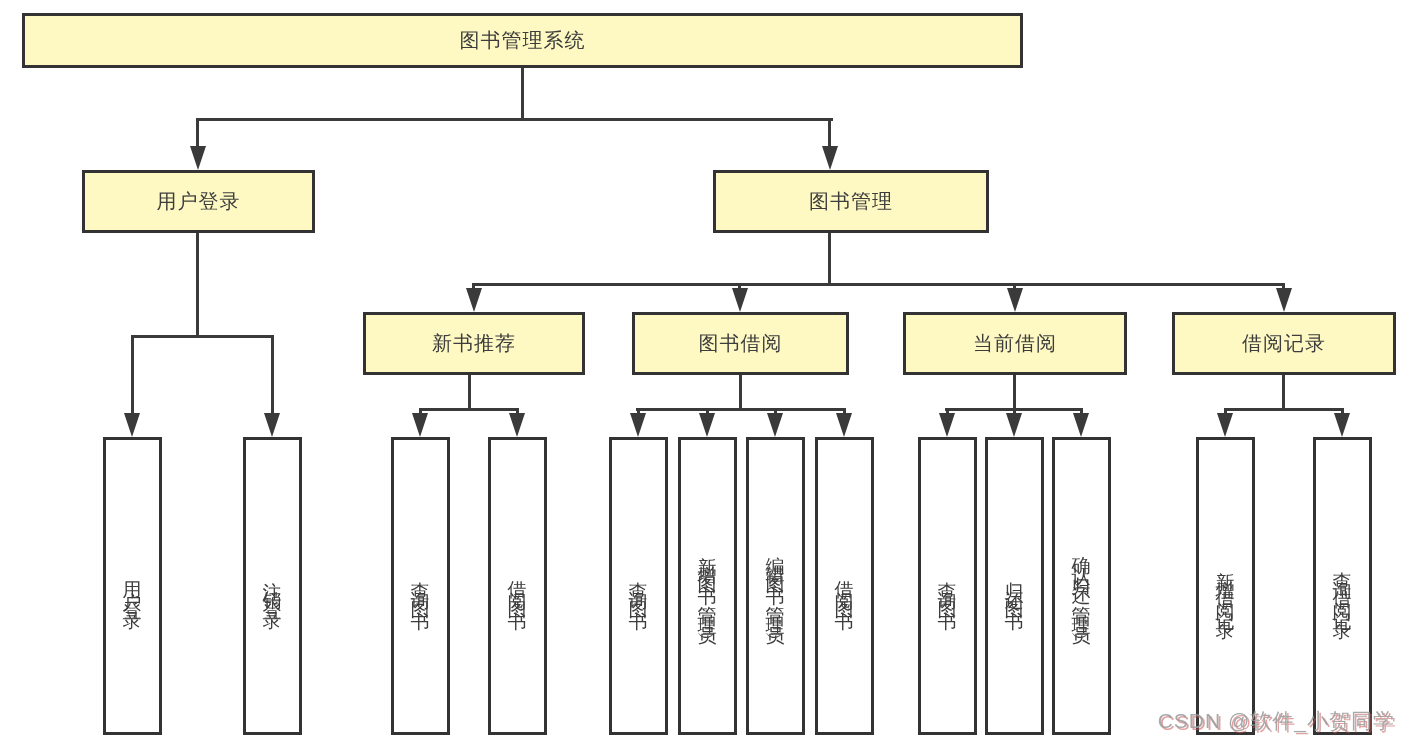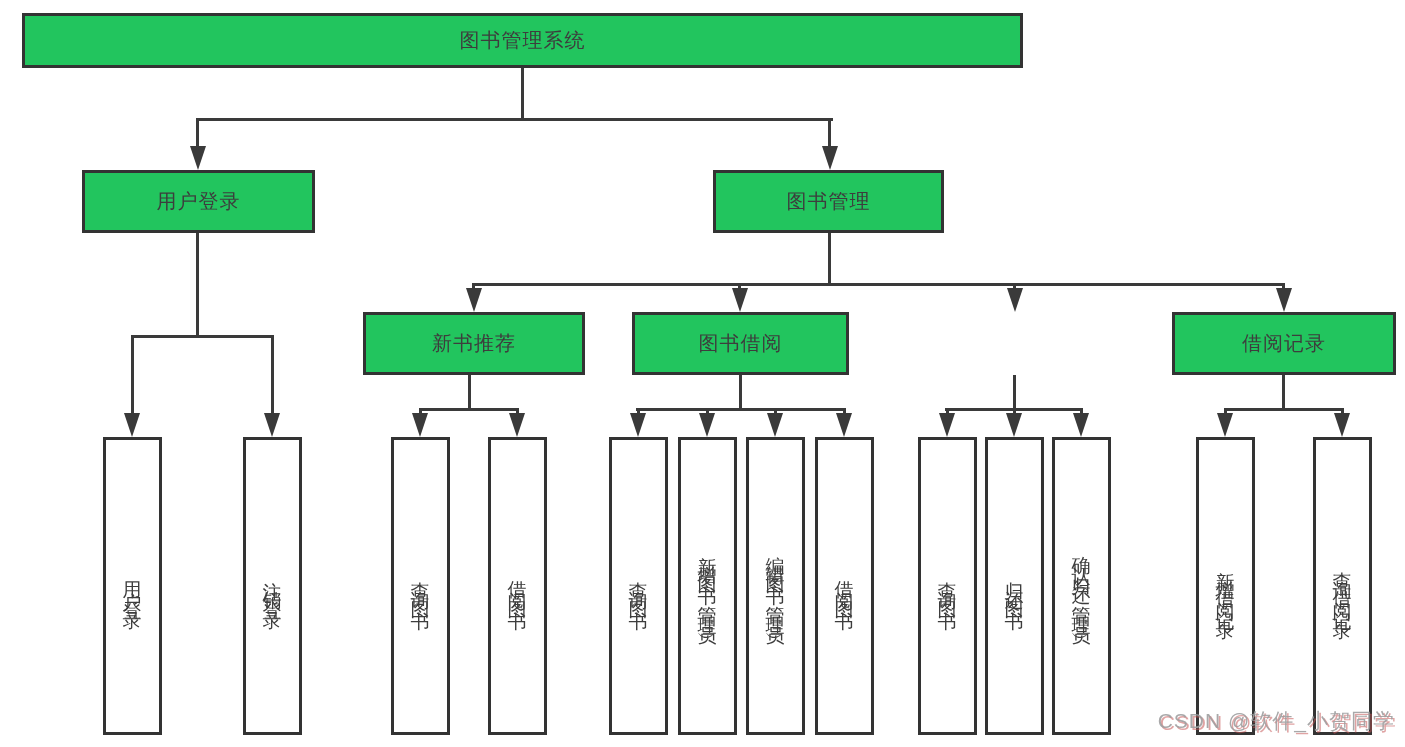--- a/index.html
+++ b/index.html
@@ -1,21 +1,21 @@
 <!DOCTYPE html>
 <html><head>
 <meta charset="utf-8">
 <style>
   html,body{margin:0;padding:0;background:#ffffff;}
   #canvas{
     position:relative;width:1405px;height:747px;background:#ffffff;overflow:hidden;
     font-family:"Liberation Sans", sans-serif;color:#3d3d3d;
   }
   .node{
-    position:absolute;box-sizing:border-box;border:3px solid #333333;background:#22c55e;
+    position:absolute;box-sizing:border-box;border:3px solid #333333;background:#fef9c3;
     display:flex;align-items:center;justify-content:center;
     font-size:20px;letter-spacing:1px;color:#3d3d3d;
   }
   .leaf{
     position:absolute;box-sizing:border-box;border:3px solid #333333;background:#ffffff;
     top:437px;height:298px;width:59px;
     display:flex;align-items:center;justify-content:center;
   }
   .vtext{
     writing-mode:vertical-rl;text-orientation:mixed;
@@ -48,21 +48,21 @@
   <div class="ln" style="left:521px;top:68px;width:3px;height:50px;"></div>
   <div class="ln" style="left:196px;top:118px;width:637px;height:3px;"></div>
   <div class="ln" style="left:196px;top:118px;width:3px;height:30px;"></div>
   <div class="arrow" style="left:190px;top:146px;"></div>
   <div class="ln" style="left:828px;top:118px;width:3px;height:30px;"></div>
   <div class="arrow" style="left:822px;top:146px;"></div>
 
   <div class="node" style="left:82px;top:170px;width:233px;height:63px;">
     <span>用户登录</span>
   </div>
-  <div class="node" style="left:713px;top:170px;width:231px;height:63px;">
+  <div class="node" style="left:713px;top:170px;width:276px;height:63px;">
     <span>图书管理</span>
   </div>
 
   <div class="ln" style="left:196px;top:233px;width:3px;height:102px;"></div>
   <div class="ln" style="left:131px;top:335px;width:142px;height:3px;"></div>
   <div class="ln" style="left:131px;top:335px;width:3px;height:80px;"></div>
   <div class="arrow" style="left:124px;top:413px;"></div>
   <div class="ln" style="left:271px;top:335px;width:3px;height:80px;"></div>
   <div class="arrow" style="left:264px;top:413px;"></div>
 
@@ -75,20 +75,23 @@
   <div class="ln" style="left:1013px;top:283px;width:3px;height:7px;"></div>
   <div class="arrow" style="left:1007px;top:288px;"></div>
   <div class="ln" style="left:1282px;top:283px;width:3px;height:7px;"></div>
   <div class="arrow" style="left:1276px;top:288px;"></div>
 
   <div class="node" style="left:632px;top:312px;width:217px;height:63px;">
     <span>图书借阅</span>
   </div>
   <div class="node" style="left:363px;top:312px;width:222px;height:63px;">
     <span>新书推荐</span>
+  </div>
+  <div class="node" style="left:903px;top:312px;width:224px;height:63px;">
+    <span>当前借阅</span>
   </div>
   <div class="node" style="left:1172px;top:312px;width:224px;height:63px;">
     <span>借阅记录</span>
   </div>
 
   <div class="ln" style="left:468px;top:375px;width:3px;height:33px;"></div>
   <div class="ln" style="left:419px;top:408px;width:100px;height:3px;"></div>
   <div class="ln" style="left:419px;top:408px;width:3px;height:7px;"></div>
   <div class="arrow" style="left:412px;top:413px;"></div>
   <div class="ln" style="left:516px;top:408px;width:3px;height:7px;"></div>

